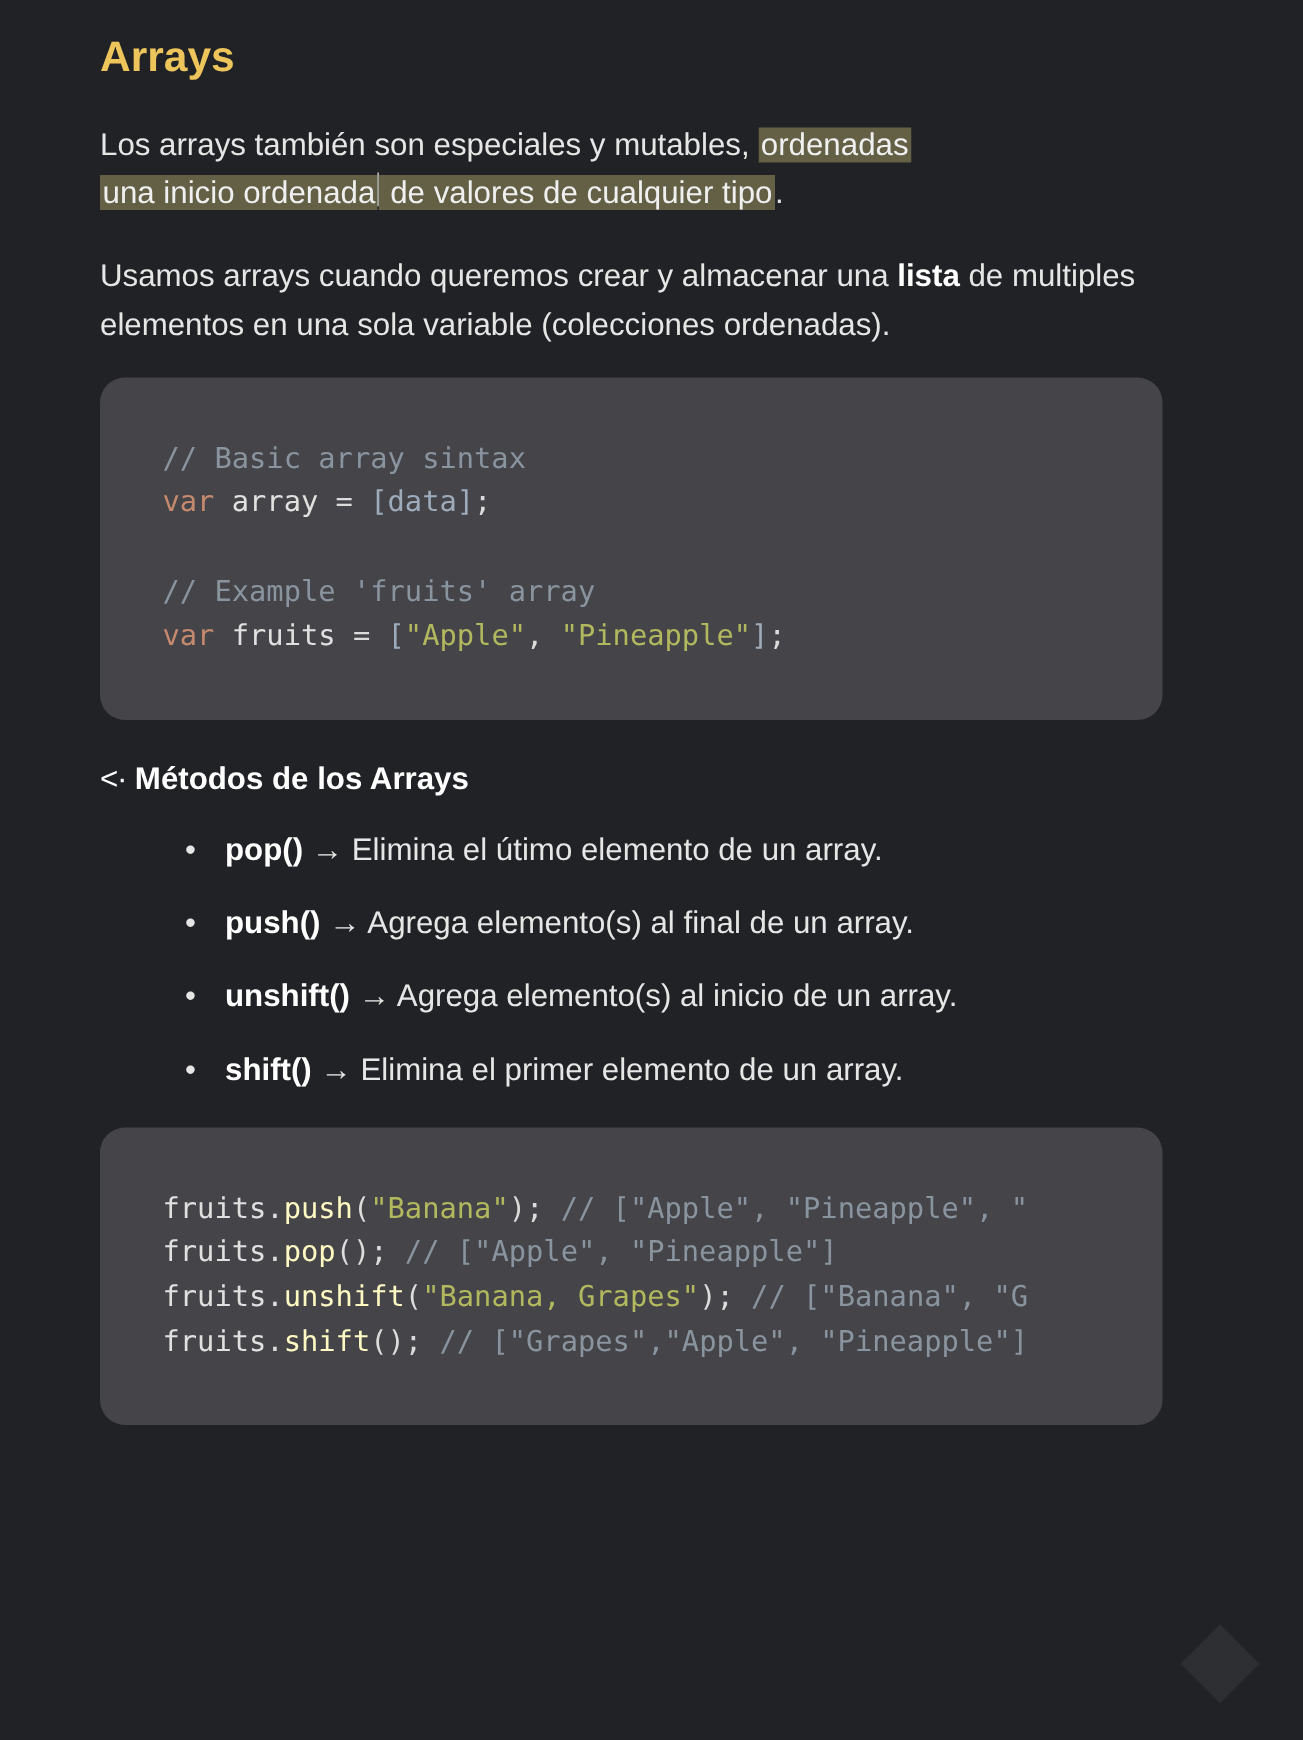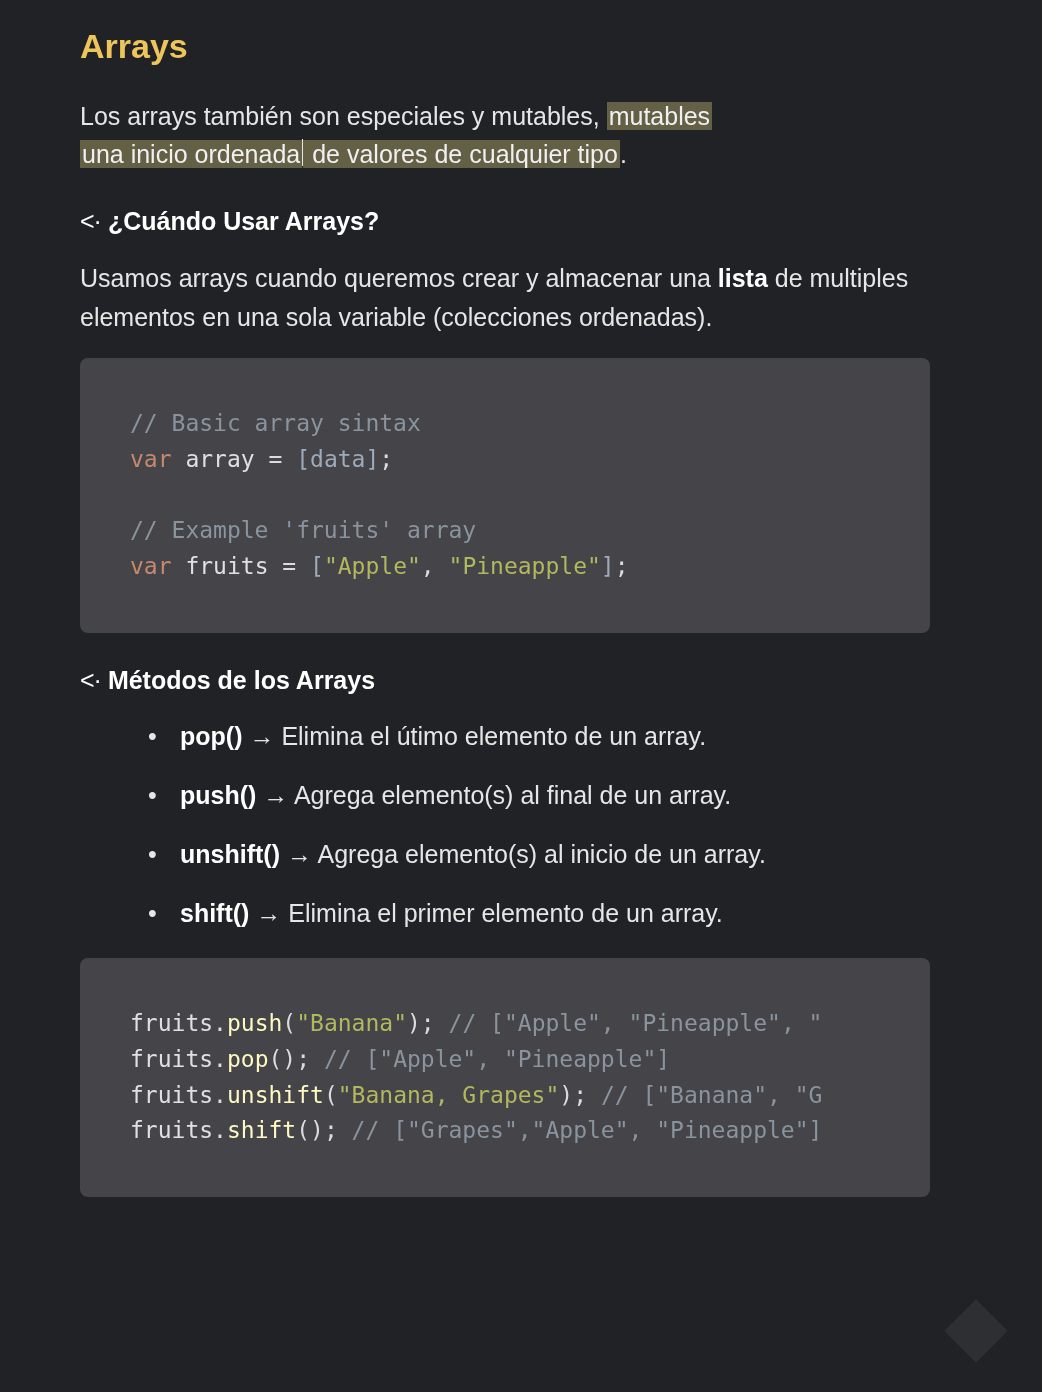--- a/index.html
+++ b/index.html
@@ -52,21 +52,21 @@
     font-weight: 400;
     letter-spacing: -1px;
   }
   .para {
     color: #e6e6e6;
     margin-bottom: 22px;
   }
   .para b { font-weight: 700; color: #ffffff; }
   pre.code {
     background: #444449;
-    border-radius: 8px;
+    border-radius: 20px;
     padding: 48px 50px;
     margin: 0 0 28px 0;
     font-family: "SF Mono", ui-monospace, Menlo, Monaco, Consolas, monospace;
     font-size: 23px;
     line-height: 1.55;
     color: #d8d8d8;
     white-space: pre;
     overflow: hidden;
   }
   pre.code .cm  { color: #8a949e; }  
@@ -107,27 +107,24 @@
   }
 </style>
 </head>
 <body>
 
 <div class="container">
 
   <h2 class="title">Arrays</h2>
 
   <p class="intro">
-    <span>Los arrays también son especiales y mutables, </span><span class="hl">mutables </span><br>
+    <span>Los arrays también son especiales y mutables, </span><span class="hl">ordenadas </span><br>
     <span class="hl">una inicio ordenada</span><span class="cursor"></span><span class="hl"> de valores de cualquier tipo</span><span>.</span>
   </p>
 
-  <h3 class="sub">
-    <span class="prefix">&lt;·</span><span> ¿Cuándo Usar Arrays?</span>
-  </h3>
 
   <p class="para">
     <span>Usamos arrays cuando queremos crear y almacenar una </span><b>lista</b><span> de multiples elementos en una sola variable (colecciones ordenadas).</span>
   </p>
 
   <pre class="code"><span class="cm">// Basic array sintax</span>
 <span class="kw">var</span><span class="id"> array </span><span class="op">= </span><span class="br">[</span><span class="dt">data</span><span class="br">]</span><span class="op">;</span>
 
 <span class="cm">// Example 'fruits' array</span>
 <span class="kw">var</span><span class="id"> fruits </span><span class="op">= </span><span class="br">[</span><span class="st">"Apple"</span><span class="op">, </span><span class="st">"Pineapple"</span><span class="br">]</span><span class="op">;</span></pre>

